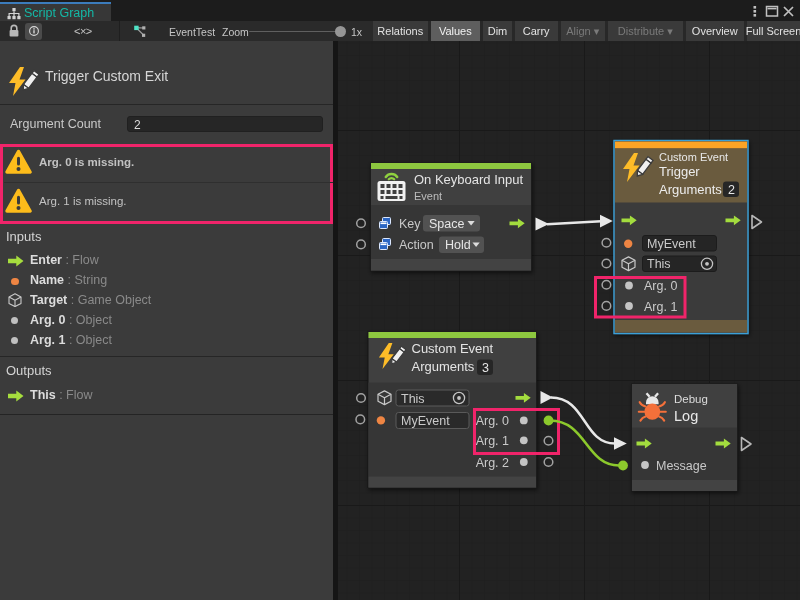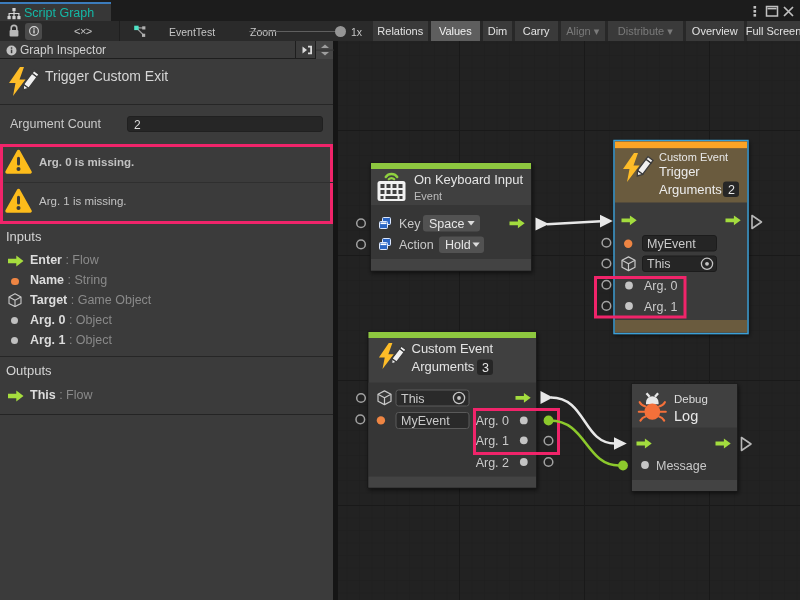--- a/index.html
+++ b/index.html
@@ -77,58 +77,38 @@
     </svg>
     <div class="txt" style="left:74px;top:4px;font-size:11px;letter-spacing:-0.5px;">&lt;×&gt;</div>
     <div class="vsep abs" style="left:119px;"></div>
     <svg class="abs" style="left:133.5px;top:3.5px" width="13" height="13" viewBox="0 0 13 13">
       <path d="M2.5,2.6 L9.6,3 M2.5,3 L9.5,10" stroke="#9a9a9a" stroke-width="1.2"></path>
       <rect x="0.2" y="0.7" width="4.4" height="4.4" fill="#4fe3c6"></rect>
       <rect x="8.2" y="1.3" width="3.2" height="3.2" fill="#b0b0b0"></rect>
       <rect x="8" y="8.7" width="3.2" height="3.2" fill="#b0b0b0"></rect>
     </svg>
     <div class="txt" style="left:152px;margin-left:17px;">EventTest</div>
-    <div class="txt" style="left:222px;margin-left:28px;">Zoom</div>
+    <div class="txt" style="left:222px;">Zoom</div>
     <div id="slider" class="abs"></div>
     <div id="knob" class="abs"></div>
     <div class="txt" style="left:351px;">1x</div>
     <div id="btnrow" class="abs">
       <div class="tb" style="width:55px;">Relations</div>
       <div class="tb on" style="width:50px;">Values</div>
       <div class="tb" style="width:29px;">Dim</div>
       <div class="tb" style="width:43px;">Carry</div>
       <div class="tb dis" style="width:45px;">Align&nbsp;▾</div>
       <div class="tb dis" style="width:75px;">Distribute&nbsp;▾</div>
       <div class="tb" style="width:59px;">Overview</div>
       <div class="tb" style="width:53px;">Full Screen</div>
     </div>
   </div>
 
   <div id="pband" class="abs"></div>
   <div id="panel" class="abs">
-    <div id="phead" class="abs">
-      <svg class="abs" style="left:6px;top:4px" width="11" height="11" viewBox="0 0 11 11">
-        <circle cx="5.5" cy="5.5" r="5" fill="#c2c2c2"></circle>
-        <rect x="4.8" y="4.6" width="1.5" height="3.6" fill="#3b3b3b"></rect>
-        <rect x="4.8" y="2.3" width="1.5" height="1.5" fill="#3b3b3b"></rect>
-      </svg>
-      <div class="lbl">Graph Inspector</div>
-      <div class="abs" style="left:295px;top:0;width:1px;height:18px;background:#1e1e1e;"></div>
-      <svg class="abs" style="left:302px;top:4px" width="11" height="10" viewBox="0 0 11 10">
-        <path d="M0.5,1.5 L5,5 L0.5,8.5 Z" fill="#dadada"></path>
-        <path d="M6,0.8 h4 v8.4 h-4 v-1.6 h2.2 v-5.2 h-2.2 z" fill="#dadada"></path>
-      </svg>
-      <div id="spin" class="abs">
-        <svg width="18" height="18" viewBox="0 0 18 18">
-          <path d="M5,7 L9,3.4 L13,7 Z" fill="#9e9e9e"></path>
-          <rect x="0" y="8.6" width="18" height="1" fill="#333"></rect>
-          <path d="M5,11 L9,14.6 L13,11 Z" fill="#9e9e9e"></path>
-        </svg>
-      </div>
-    </div>
 
     <svg class="abs" style="left:8px;top:26px" width="32" height="32" viewBox="0 0 32 32">
       <use href="#boltpencil"></use>
     </svg>
     <div class="ptxt" style="left:45px;top:27px;font-size:14px;color:#d6d6d6;">Trigger Custom Exit</div>
     <div class="hline abs" style="top:63px;"></div>
 
     <div class="ptxt" style="left:10px;top:76px;font-size:12.5px;">Argument Count</div>
     <div class="abs" style="left:127px;top:74.5px;width:196px;height:16px;background:#262626;border:1px solid #202020;border-radius:3px;color:#dcdcdc;font-size:12px;padding:1px 0 0 6px;">2</div>
 

